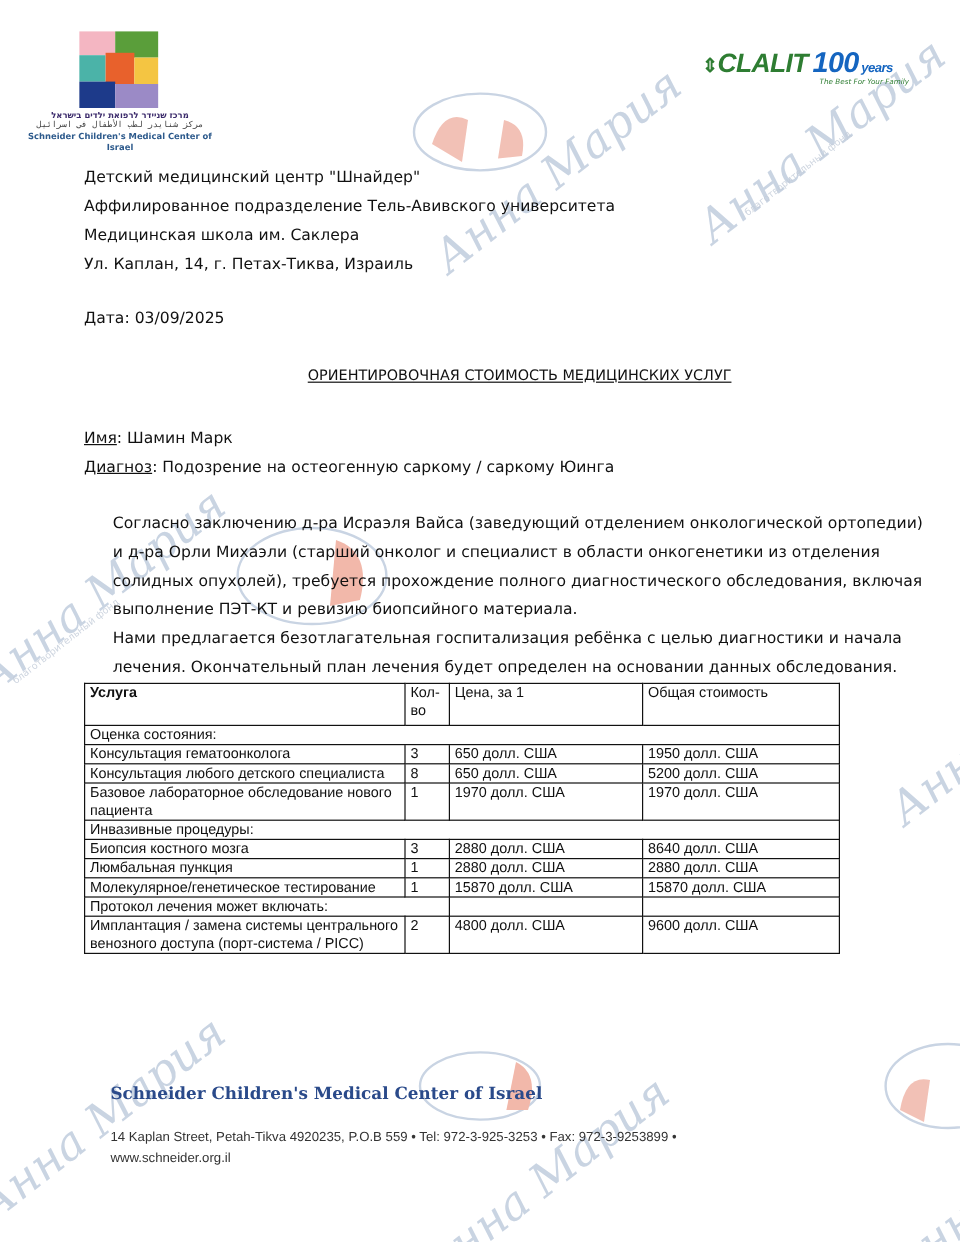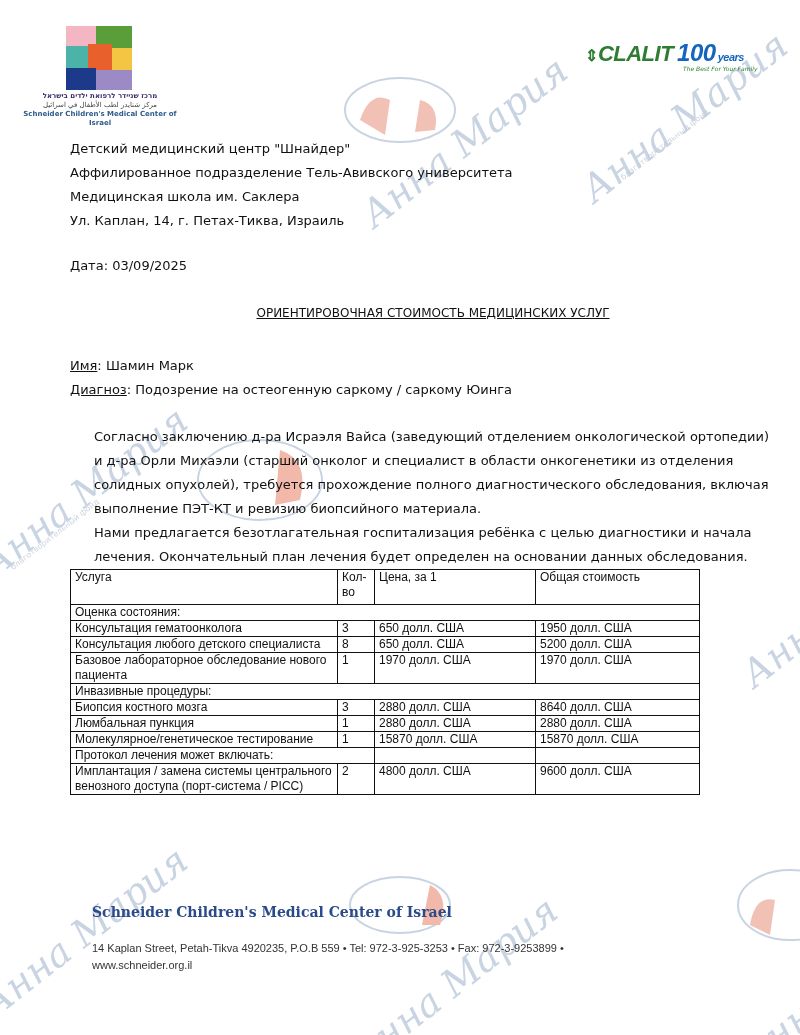--- a/index.html
+++ b/index.html
@@ -11,21 +11,21 @@
   .wm { position:absolute; pointer-events:none; }
   .wm-script { font-family:"DejaVu Serif", serif; font-style:italic; color:#b8c6d9;
                font-size:38px; transform:rotate(-38deg); white-space:nowrap; opacity:0.75; }
   .wm-small { font-size:8px; color:#c2cbd8; transform:rotate(-38deg); white-space:nowrap; opacity:0.8; }
 
   
   .logo-left { left:66px; top:26px; width:66px; height:64px; }
   .logo-left-text { left:15px; top:92px; width:170px; text-align:center;
                     font-size:7px; line-height:9px; color:#1f3b6b; }
   .logo-left-text .he { font-weight:bold; color:#3b2a6b; }
-  .logo-left-text .ar { color:#444; }
+  .logo-left-text .ar { color:#444;font-family:Liberation Mono, monospace; }
   .logo-left-text .en { color:#2d5a8c; font-weight:bold; }
 
   .clalit { left:585px; top:30px; }
   .clalit-main { font-family:"Liberation Sans", sans-serif; font-weight:bold; font-style:italic;
                  font-size:22px; color:#2e7d32; letter-spacing:-0.5px; display:flex; align-items:baseline; }
   .clalit-main .hundred { color:#1565c0; font-size:24px; margin-left:4px; }
   .clalit-main .years { color:#1565c0; font-size:11px; margin-left:2px;margin-top:21px; }
   .clalit-tag { font-size:6px; color:#2e7d32; font-style:italic; margin-left:98px; margin-top:-2px; }
 
   
@@ -33,21 +33,21 @@
   .date { left:70px; top:258px; font-size:13px; }
   .title { left:0; width:800px; top:306px; text-align:center; font-size:12px; text-decoration:underline;padding-left:33px; }
   .pname { left:70px; top:354px; font-size:13px; line-height:24px; }
   .u { text-decoration:underline; }
   .para { left:70px; top:425px; width:680px; font-size:13px; line-height:24px;margin-left:24px; }
 
   
   table.svc { position:absolute; left:70px; top:569px; width:630px; border-collapse:collapse;
               font-family:"Liberation Sans", sans-serif; font-size:12px; }
   table.svc td { border:1px solid #111; padding:0 4px; vertical-align:top; line-height:15px; }
-  .c1 { width:258px; } .c2 { width:28px; } .c3 { width:152px; } .c4 { width:155px; }
+  .c1 { width:258px;font-weight:bold; } .c2 { width:28px; } .c3 { width:152px; } .c4 { width:155px; }
   .hrow td { height:34px; }
   .sec td { padding-left:4px; }
 
   .footer-title { left:92px; top:904px; font-family:"DejaVu Serif", serif; font-weight:bold;
                   font-size:14px; color:#2a4a8a; }
   .footer-addr { left:92px; top:940px; font-family:Liberation Sans, sans-serif; font-size:11px; color:#333; line-height:17px; }
 </style>
 </head>
 <body>
 

